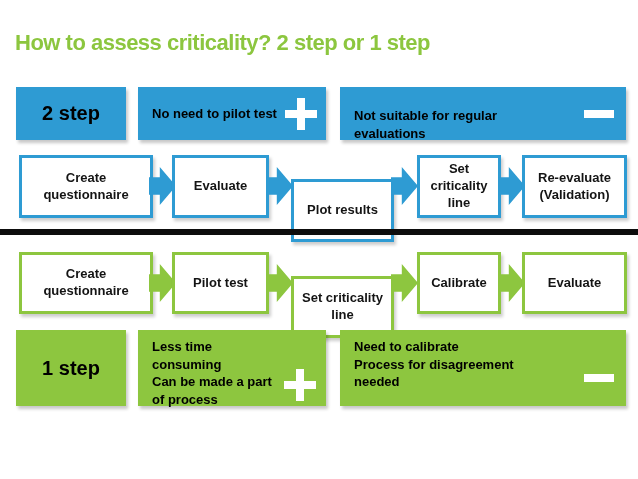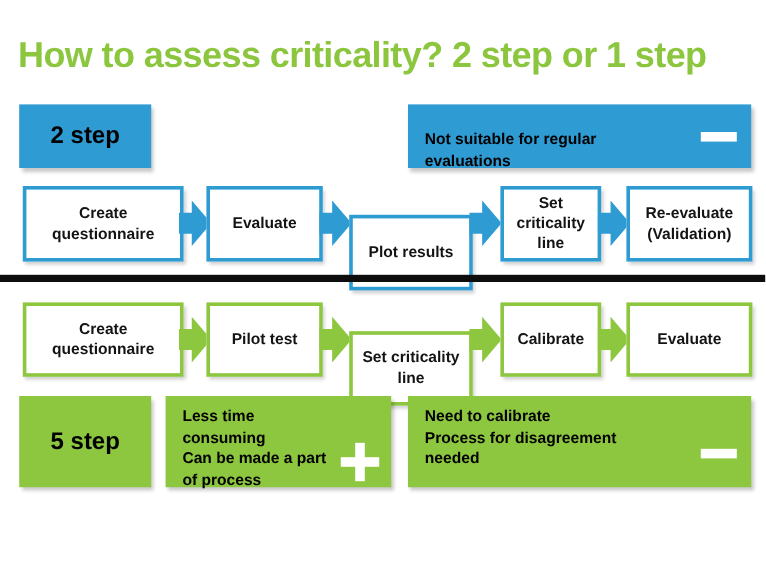--- a/index.html
+++ b/index.html
@@ -11,21 +11,21 @@
     background: #ffffff;
     font-family: "Liberation Sans", sans-serif;
     font-weight: 700;
     overflow: hidden;
   }
   .title {
     position: absolute;
     left: 15px;
     top: 30px;
     width: 610px;
-    font-size: 30px;
+    font-size: 22px;
     color: #8cc63f;
     letter-spacing: -0.5px;
   }
   .row { position: absolute; left: 0; width: 638px; }
   .row-top    { top: 87px;  height: 53px; }
   .row-flow2  { top: 155px; height: 63px; }
   .row-flow1  { top: 252px; height: 62px; }
   .row-bottom { top: 330px; height: 76px; }
   .divider {
     position: absolute;
@@ -113,20 +113,24 @@
 <body>
 
 <div class="slide">
 
   <div class="title">How to assess criticality? 2 step or 1 step</div>
 
   <div class="row row-top">
     <div class="fill-box blue-fill step-label c1">
       <span>2 step</span>
     </div>
+    <div class="fill-box blue-fill top-pro c2">
+      <div class="pro-con-text">No need to pilot test</div>
+      <div class="icon-plus"></div>
+    </div>
     <div class="fill-box blue-fill top-con c3">
       <div class="pro-con-text">Not suitable for regular
 evaluations</div>
       <div class="icon-minus"></div>
     </div>
   </div>
 
   <div class="row row-flow2 blue-row">
     <div class="flow-box b1">Create
 questionnaire</div>
@@ -154,21 +158,21 @@
     <div class="flow-box b3">Set criticality
 line</div>
     <div class="arrow a3"></div>
     <div class="flow-box b4">Calibrate</div>
     <div class="arrow a4"></div>
     <div class="flow-box b5">Evaluate</div>
   </div>
 
   <div class="row row-bottom">
     <div class="fill-box green-fill step-label c1">
-      <span>5 step</span>
+      <span>1 step</span>
     </div>
     <div class="fill-box green-fill bot-pro c2">
       <div class="pro-con-text">Less time consuming
 Can be made a part
 of process</div>
       <div class="icon-plus"></div>
     </div>
     <div class="fill-box green-fill bot-con c3">
       <div class="pro-con-text">Need to calibrate
 Process for disagreement

